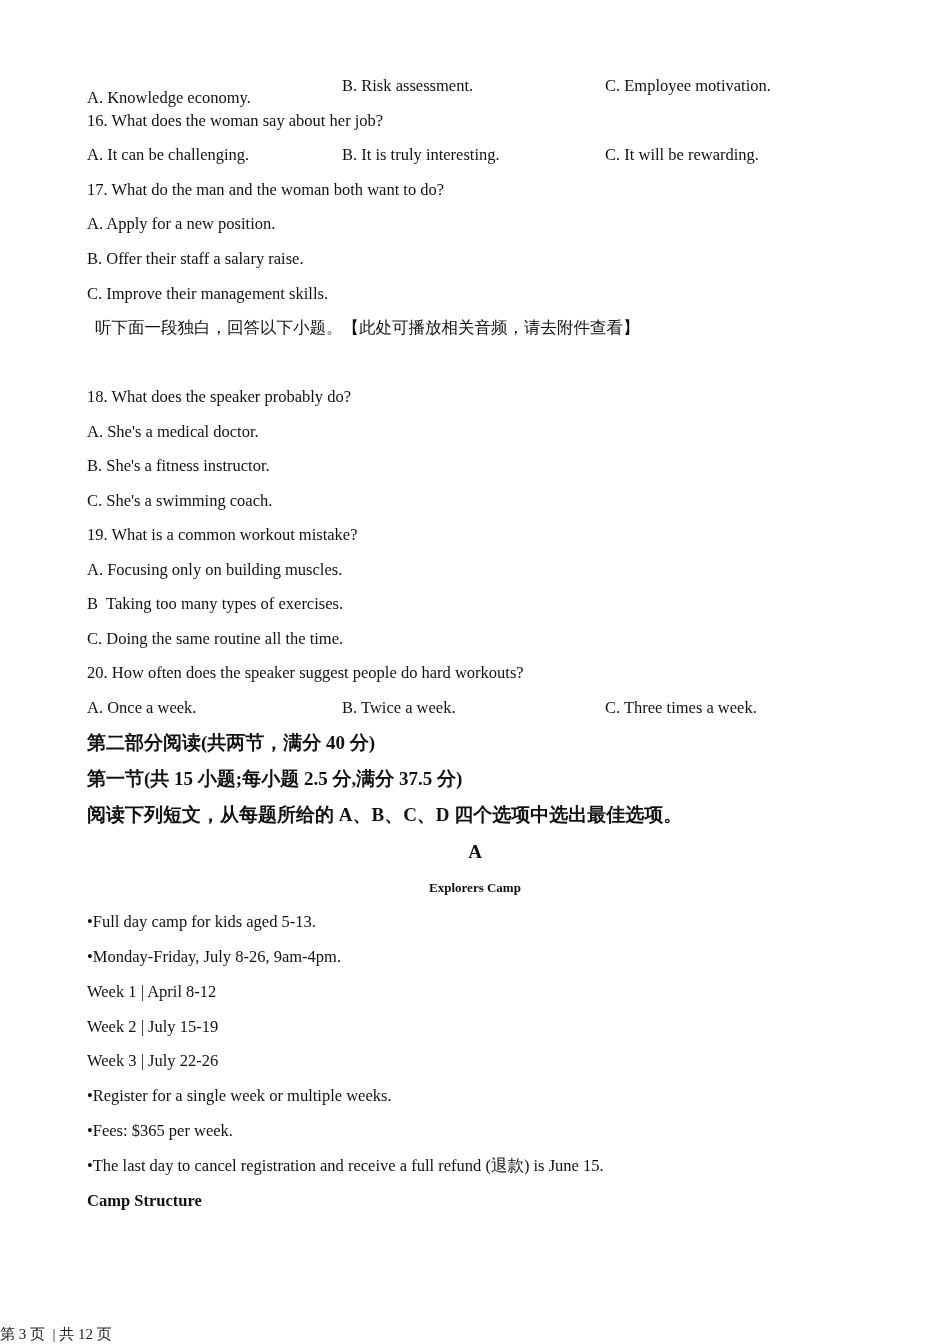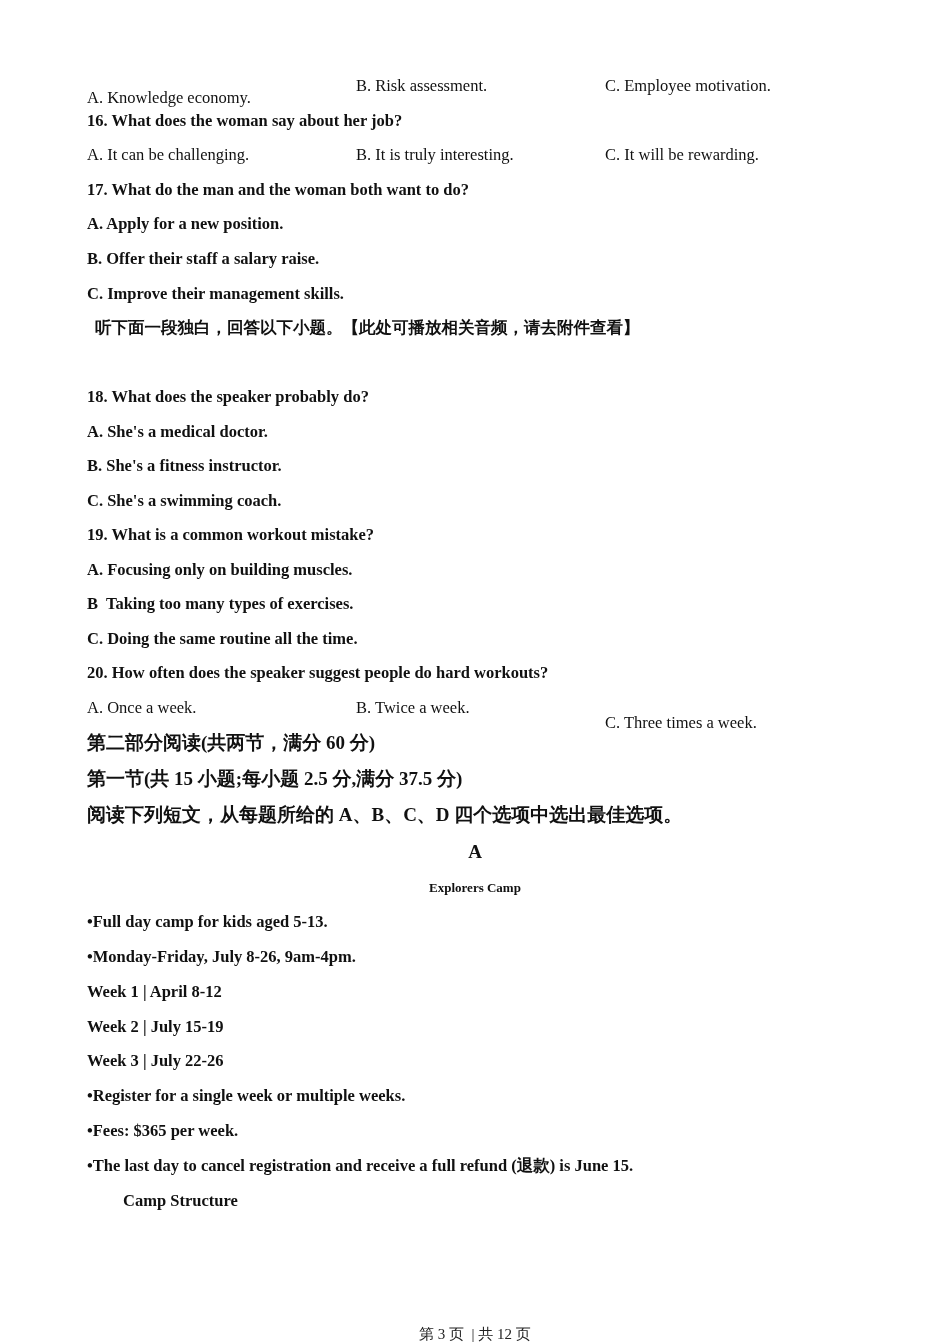--- a/index.html
+++ b/index.html
@@ -4,38 +4,37 @@
   <style>
     html, body { margin: 0; padding: 0; background: #ffffff; }
     body {
       width: 950px; height: 1344px; position: relative; overflow: hidden;
       font-family: "Liberation Serif", "DejaVu Serif", serif;
       color: #111111;
     }
     .line {
       position: absolute; left: 87px; font-size: 16.5px; line-height: 20px;
       white-space: nowrap;
-      font-weight: bold;
     }
     .opt { position: absolute; font-size: 16.5px; line-height: 20px; white-space: nowrap; }
     .col-a { left: 87px; }
-    .col-b { left: 356px; text-align: right; }
+    .col-b { left: 342px; text-align: right; }
     .col-c { left: 605px; }
     .cn { font-size: 16.5px; padding-left: 8px; }
     .heading {
       position: absolute; left: 87px; font-size: 19px; font-weight: bold;
       line-height: 24px; white-space: nowrap;
     }
     .center {
       position: absolute; left: 0; width: 950px; text-align: center;
       font-weight: bold; white-space: nowrap;
     }
-    .bold { font-weight: bold; margin-left: 36px; }
+    .bold { font-weight: bold; }
     .footer {
-      position: absolute; left: 0; width: 950px; text-align: center;
+      position: absolute; left: 0; width: 950px; text-align: left;
       top: 1324px; font-size: 15px; line-height: 20px; color: #222;
     }
   </style>
 </head>
 <body>
 
 <div class="opt col-a" style="top:88px">A. Knowledge economy.</div>
 <div class="opt col-b" style="top:76px">B. Risk assessment.</div>
 <div class="opt col-c" style="top:76px">C. Employee motivation.</div>
 
@@ -57,23 +56,23 @@
 <div class="line" style="top:491px">C. She's a swimming coach.</div>
 
 <div class="line" style="top:525px">19. What is a common workout mistake?</div>
 <div class="line" style="top:560px">A. Focusing only on building muscles.</div>
 <div class="line" style="top:594px; white-space:pre">B  Taking too many types of exercises.</div>
 <div class="line" style="top:629px">C. Doing the same routine all the time.</div>
 
 <div class="line" style="top:663px">20. How often does the speaker suggest people do hard workouts?</div>
 <div class="opt col-a" style="top:698px">A. Once a week.</div>
 <div class="opt col-b" style="top:698px">B. Twice a week.</div>
-<div class="opt col-c" style="top:713px">C. Three times a week.</div>
+<div class="opt col-c" style="top:698px">C. Three times a week.</div>
 
-<div class="heading" style="top:731px">第二部分阅读(共两节，满分 60 分)</div>
+<div class="heading" style="top:731px">第二部分阅读(共两节，满分 40 分)</div>
 <div class="heading" style="top:767px">第一节(共 15 小题;每小题 2.5 分,满分 37.5 分)</div>
 <div class="heading" style="top:803px">阅读下列短文，从每题所给的 A、B、C、D 四个选项中选出最佳选项。</div>
 
 <div class="center" style="top:840px; font-size:19px; line-height:24px">A</div>
 <div class="center" style="top:878px; font-size:13px; line-height:20px">Explorers Camp</div>
 
 <div class="line" style="top:912px">•Full day camp for kids aged 5-13.</div>
 <div class="line" style="top:947px">•Monday-Friday, July 8-26, 9am-4pm.</div>
 <div class="line" style="top:982px">Week 1 | April 8-12</div>
 <div class="line" style="top:1017px">Week 2 | July 15-19</div>

